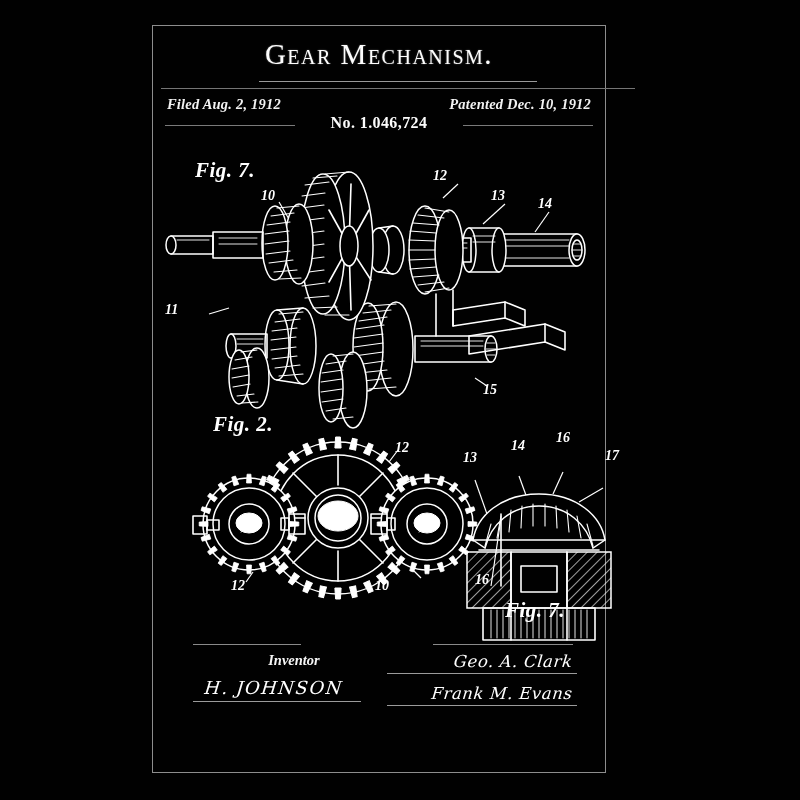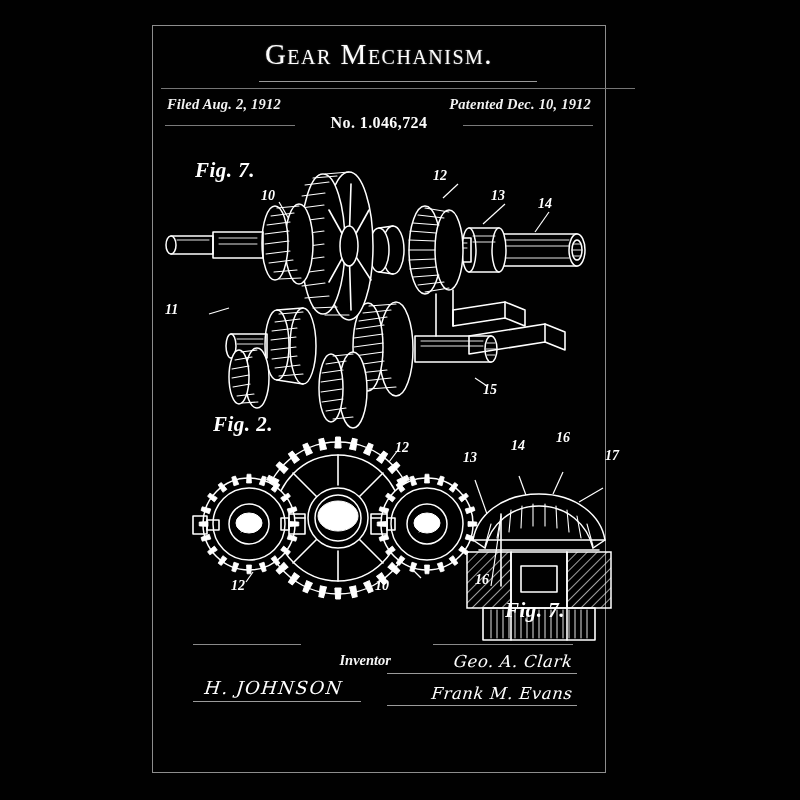--- a/index.html
+++ b/index.html
@@ -144,21 +144,21 @@
   .sig-block.inventor  { left: 38px;  top: 0;  width: 200px; }
   .sig-block.witness   { right: 28px; top: 0;  width: 200px; }
 
   .sig-heading {
     font-style: italic;
     font-weight: bold;
     font-size: 14.5px;
     color: #f5f5f5;
     padding-top: 7px;
   }
-  .sig-block.inventor .sig-heading { text-align: right;  padding-left: 6px; }
+  .sig-block.inventor .sig-heading { text-align: center;  padding-left: 6px; }
   .sig-block.witness  .sig-heading { text-align: right; padding-right: 26px; }
 
   .sig-toprule {
     height: 1px;
     background: #8a8a8a;
   }
   .sig-block.inventor .sig-toprule { width: 108px; margin-left: 2px; }
   .sig-block.witness  .sig-toprule { width: 140px; margin-left: auto; margin-right: 4px; }
 
   .signature {

